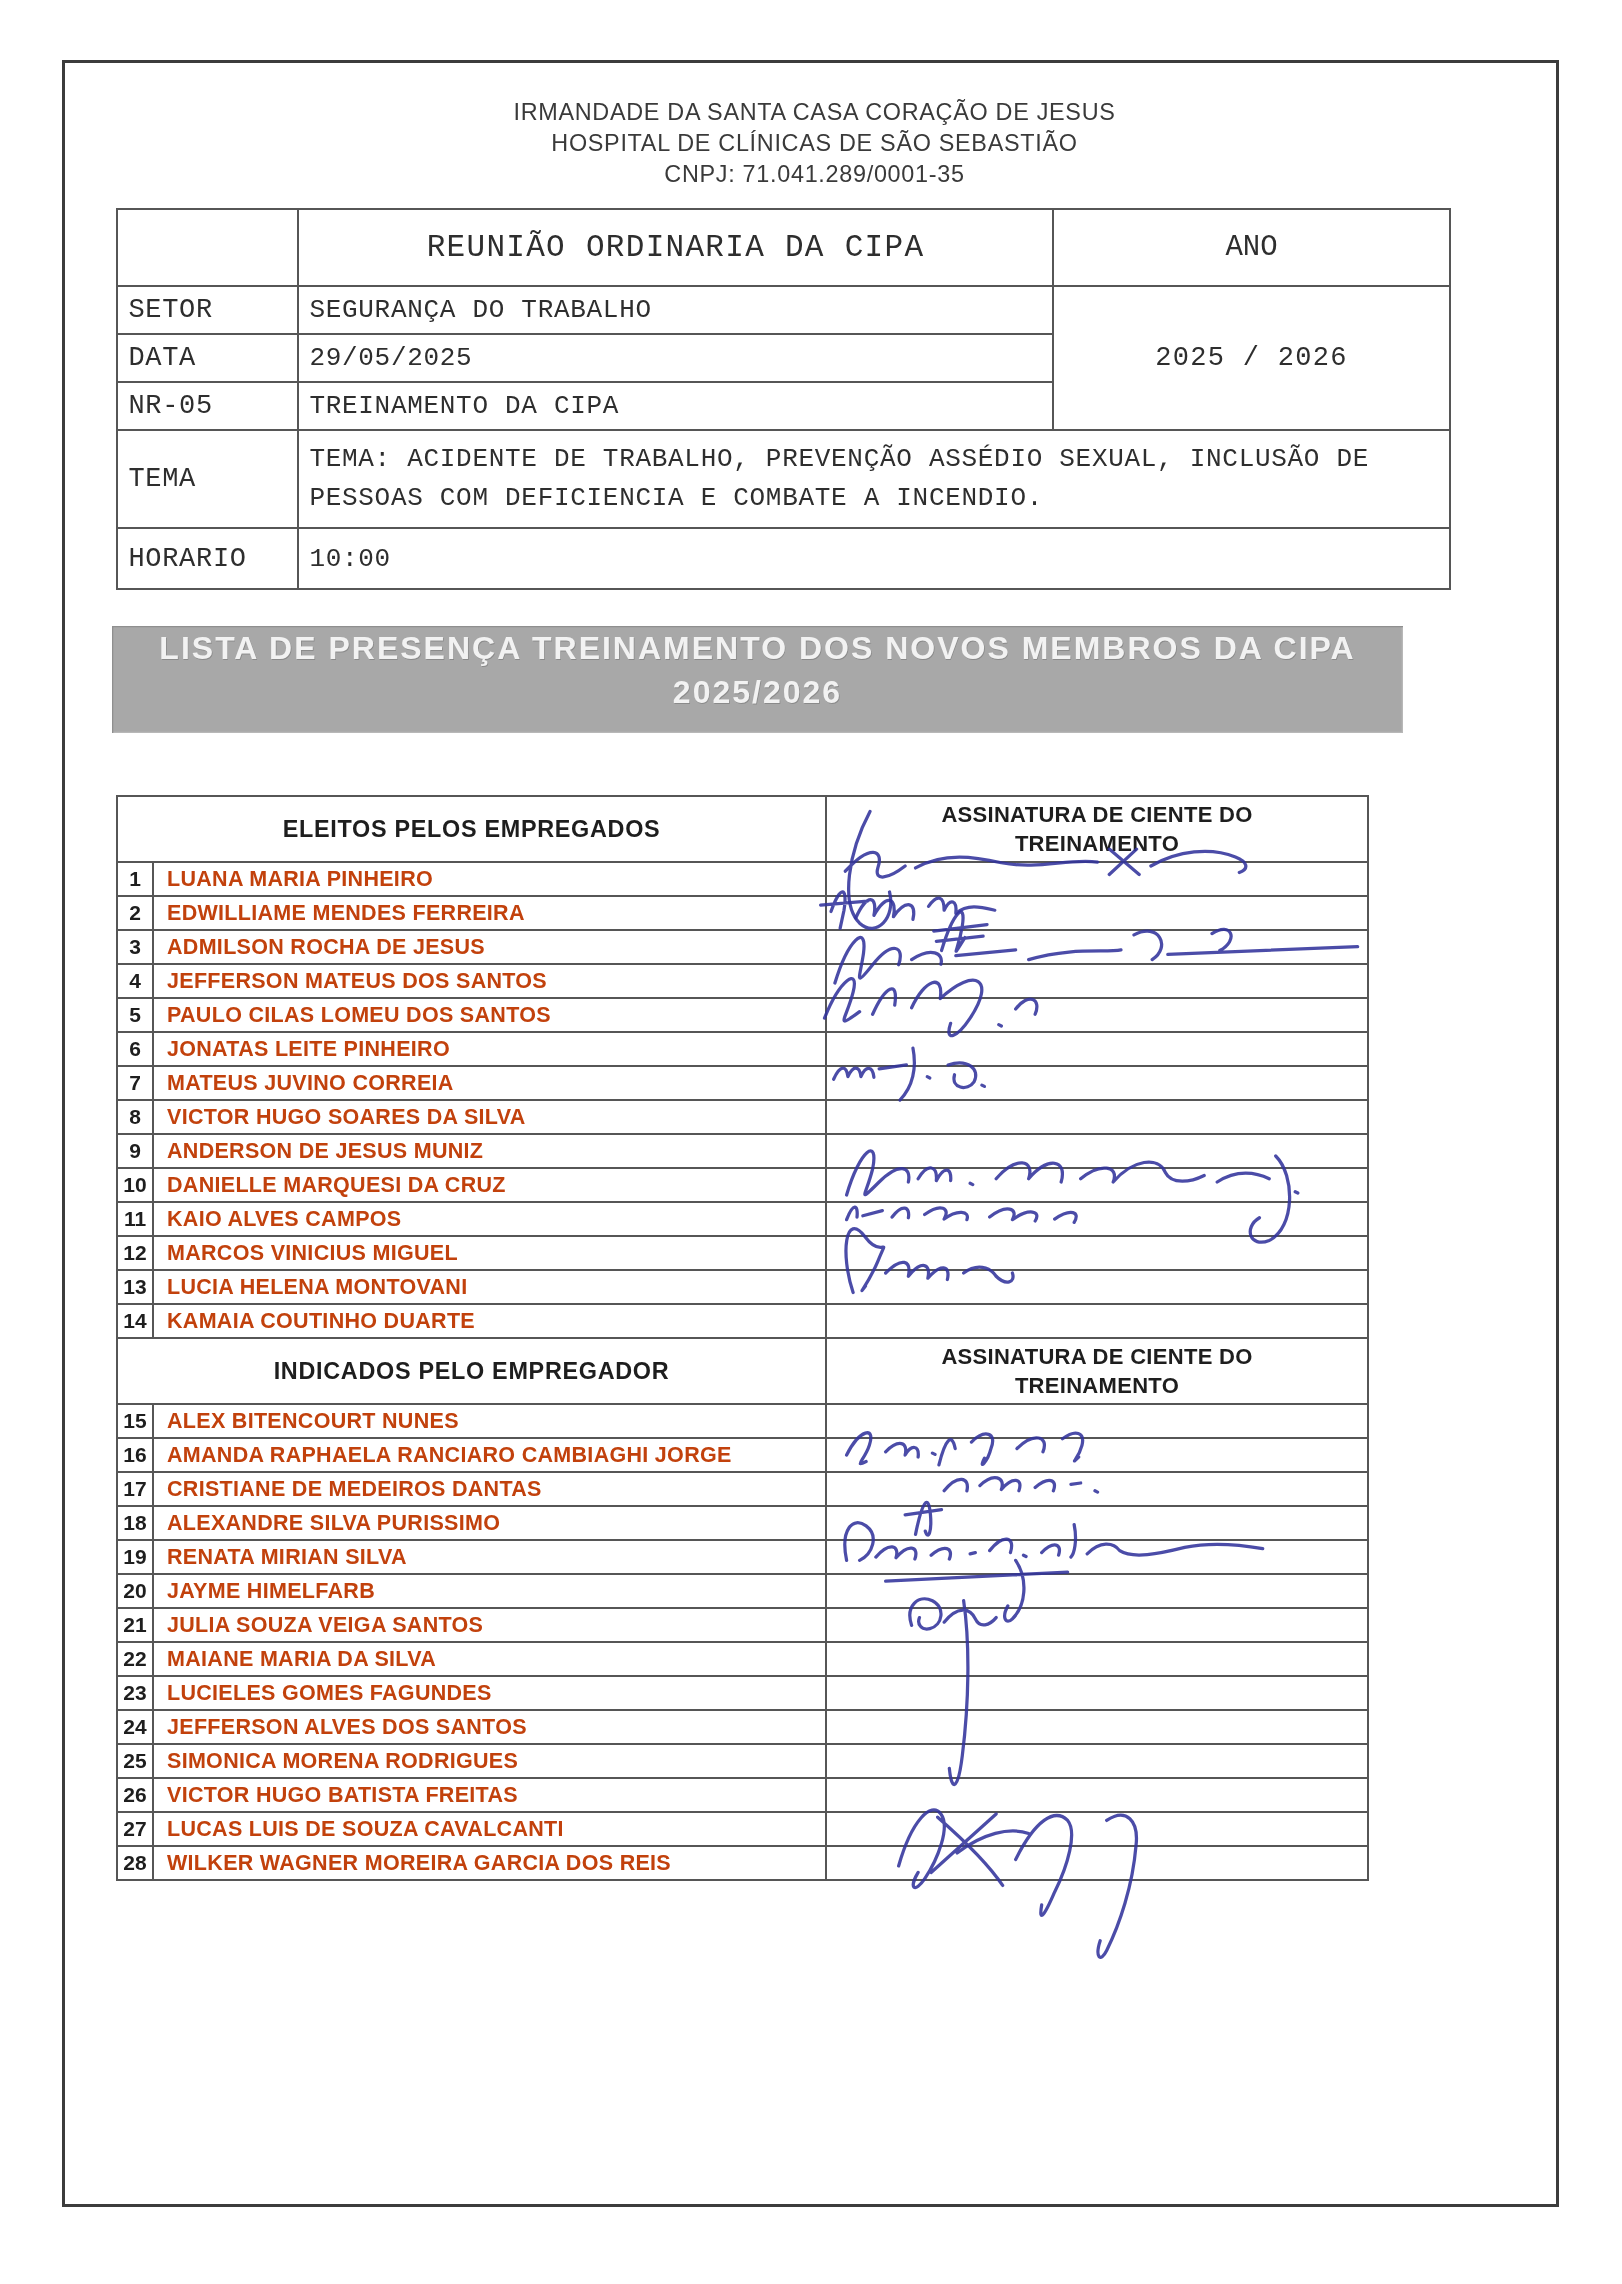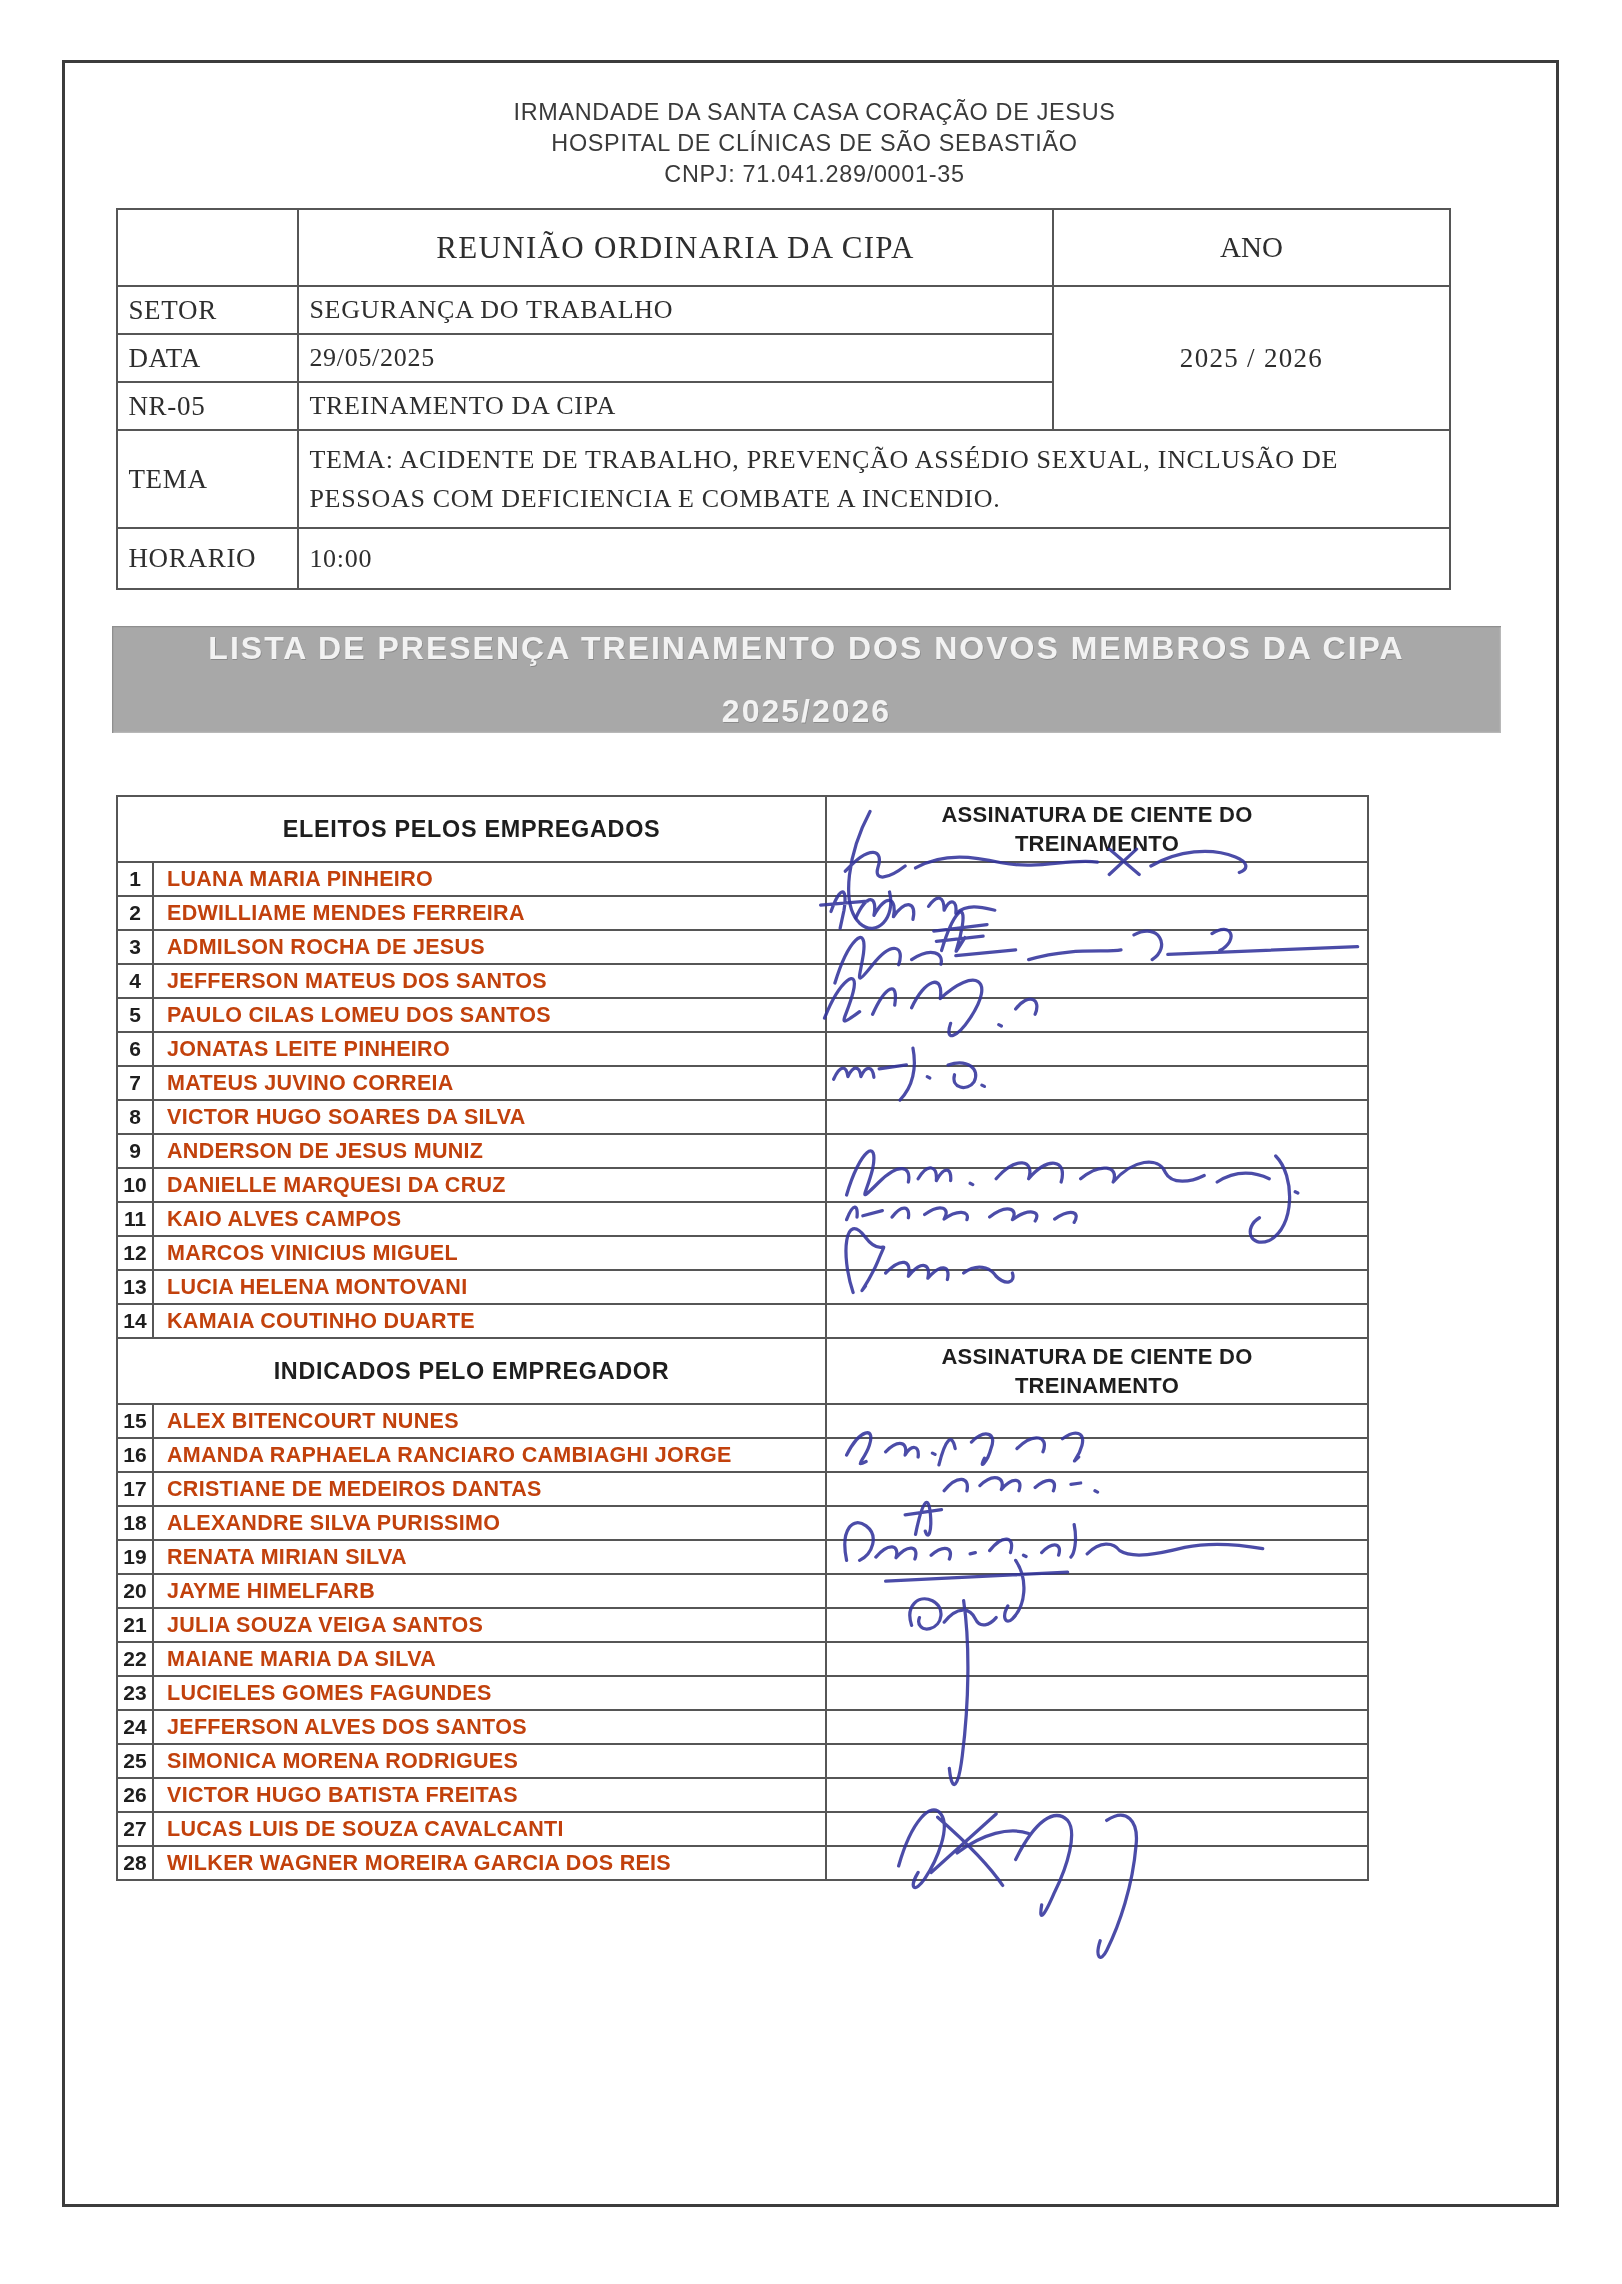--- a/index.html
+++ b/index.html
@@ -6,35 +6,35 @@
   #page{position:relative;width:1623px;height:2284px;background:#ffffff;overflow:hidden;
         font-family:"Liberation Sans",sans-serif;color:#2c2c2c;}
   
   .frame{position:absolute;left:62px;top:60px;width:1497px;height:2147px;
          border:3.3px solid #3c3c3c;background:#fff;box-sizing:border-box;padding-left:8px;}
   
   .letterhead{margin-top:34px;text-align:center;font-size:23.4px;line-height:31px;
               color:#3a3a3a;letter-spacing:0.7px;}
   
   .info-table{border-collapse:collapse;margin:18px 0 0 43px;table-layout:fixed;
-              font-family:Liberation Serif, serif;color:#2e2e2e;}
+              font-family:Liberation Mono, monospace;color:#2e2e2e;}
   .info-table td{border:2px solid #565656;box-sizing:border-box;padding:3.9px 10.4px;}
   .info-table .lbl{width:181px;font-size:27px;letter-spacing:0.7px;}
   .info-table .val{width:755px;font-size:26px;letter-spacing:0.7px;}
   .info-table .ano-col{width:397px;text-align:center;font-size:29px;}
   .r-title td{height:77px;}
   .r-title .title{text-align:center;font-size:31px;letter-spacing:1.3px;}
   .r-plain td{height:48px;}
   .ano-val{text-align:center;font-size:27px;letter-spacing:1.3px;}
   .r-tema td{height:98px;font-size:27px;line-height:39px;}
   .r-hor td{height:61px;border-radius:23px;}
   
-  .banner{margin:36px 0 0 39px;width:1389px;height:107px;background:var(--banner,#a8a8a8);
+  .banner{margin:36px 0 0 39px;width:1291px;height:107px;background:var(--banner,#a8a8a8);
           box-shadow:inset 1.3px 1.3px 0 #8f8f8f, inset -1.3px -1.3px 0 #b8b8b8;
-          display:flex;flex-direction:column;align-items:center;justify-content:space-between;}
+          display:flex;flex-direction:column;align-items:center;justify-content:flex-start;}
   .banner div{color:#f2f2f2;font-weight:bold;font-size:32px;letter-spacing:2px;
               text-shadow:0.7px 0.7px 0 #8a8a8a;line-height:44px;}
   
   .att-table{border-collapse:collapse;margin:62px 0 0 43px;table-layout:fixed;width:1251px;}
   .att-table td,.att-table th{border:2px solid #565656;box-sizing:border-box;}
   .att-table col.c-num{width:36px;}
   .att-table col.c-name{width:673px;}
   .att-table col.c-sig{width:542px;}
   .att-table .sec-row td{height:66px;}
   .sec-title{font-weight:bold;font-size:23.4px;text-align:center;letter-spacing:0.7px;color:#1e1e1e;}

